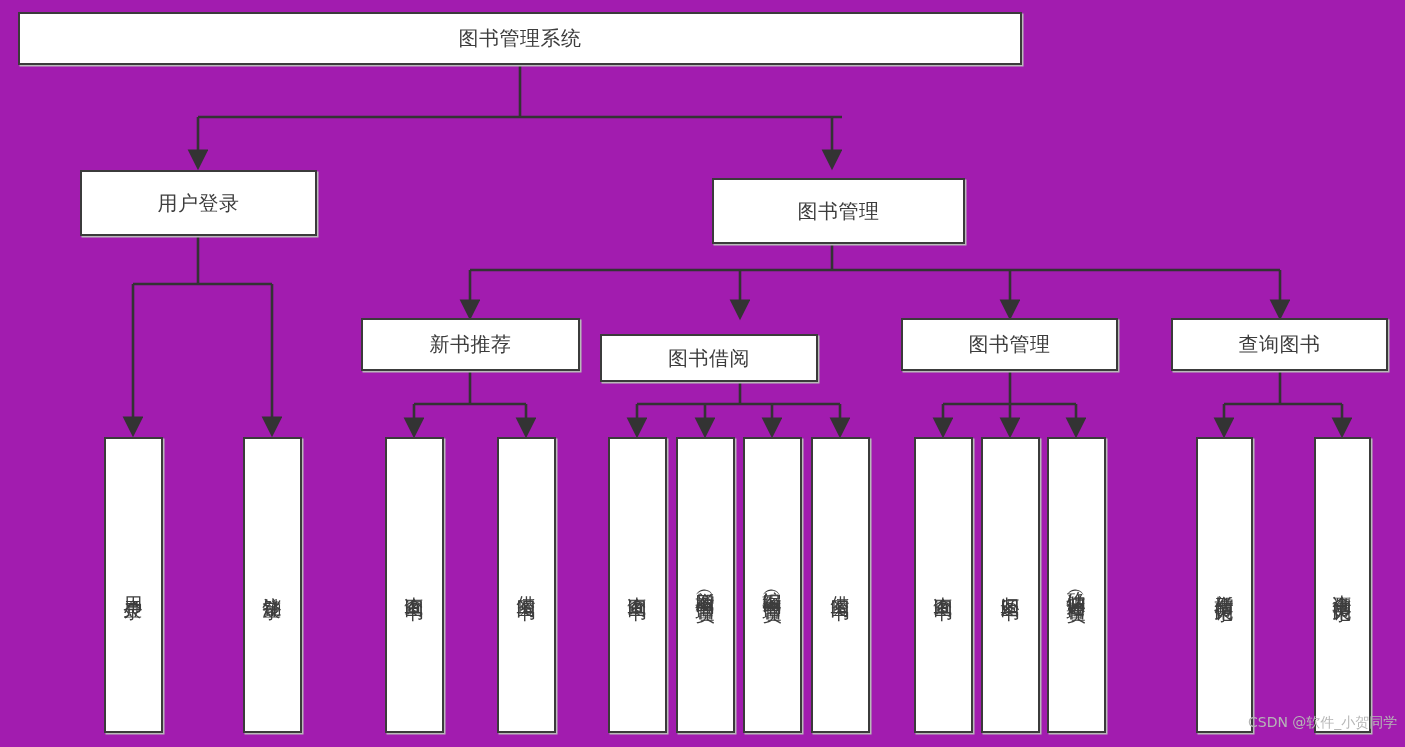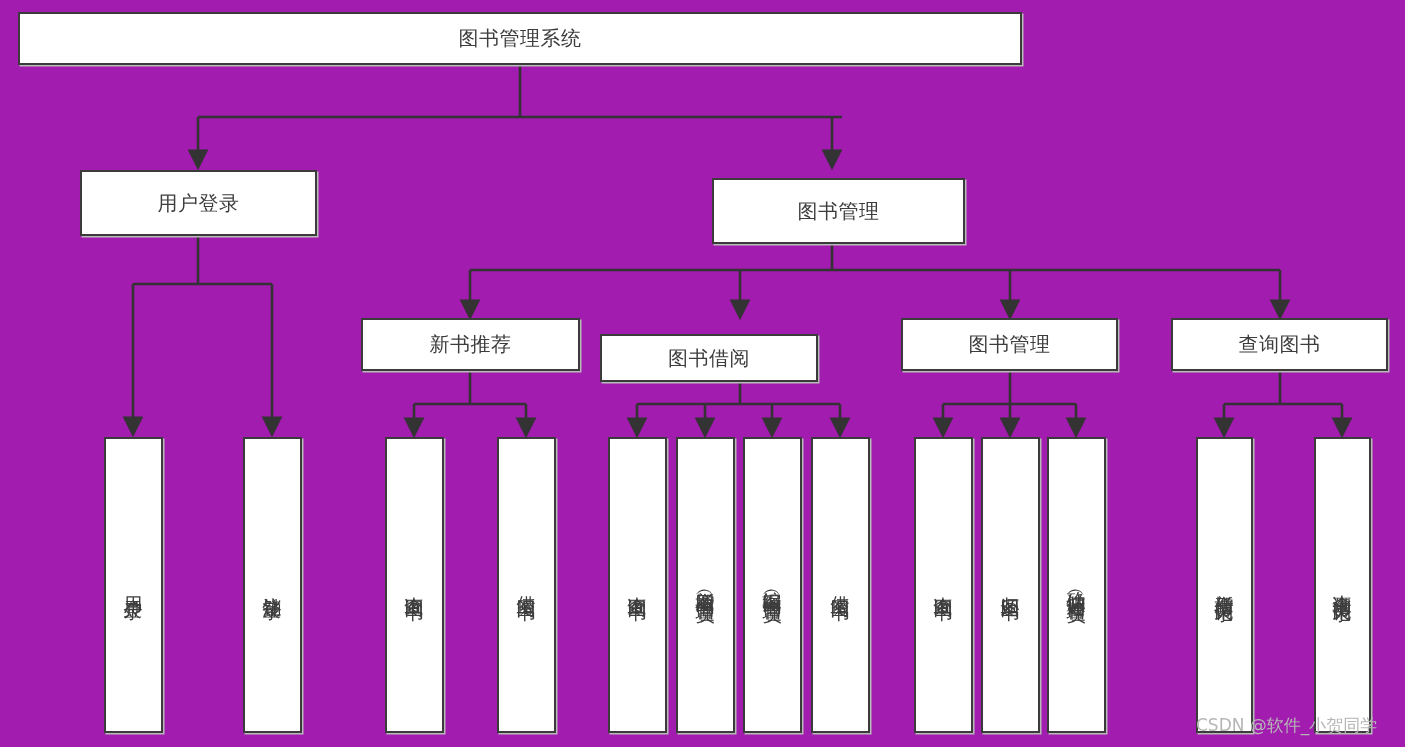--- a/index.html
+++ b/index.html
@@ -51,23 +51,23 @@
     font-size: 19px;
     letter-spacing: 2px;
     line-height: 1;
     white-space: nowrap;
   }
   .node.root .node-label { font-size: 20px; }
   .node.level2 .node-label { font-size: 20px; }
   .node.level3 .node-label { font-size: 20px; }
   #watermark {
     position: absolute;
-    left: 1196px;
+    left: 1248px;
     top: 714px;
-    font-size: 17px;
+    font-size: 14px;
     color: #b6b6b6;
     white-space: nowrap;
     font-family: "DejaVu Sans", "Liberation Sans", sans-serif;
   }
 </style>
 </head>
 <body>
 
 <div id="canvas">
 

